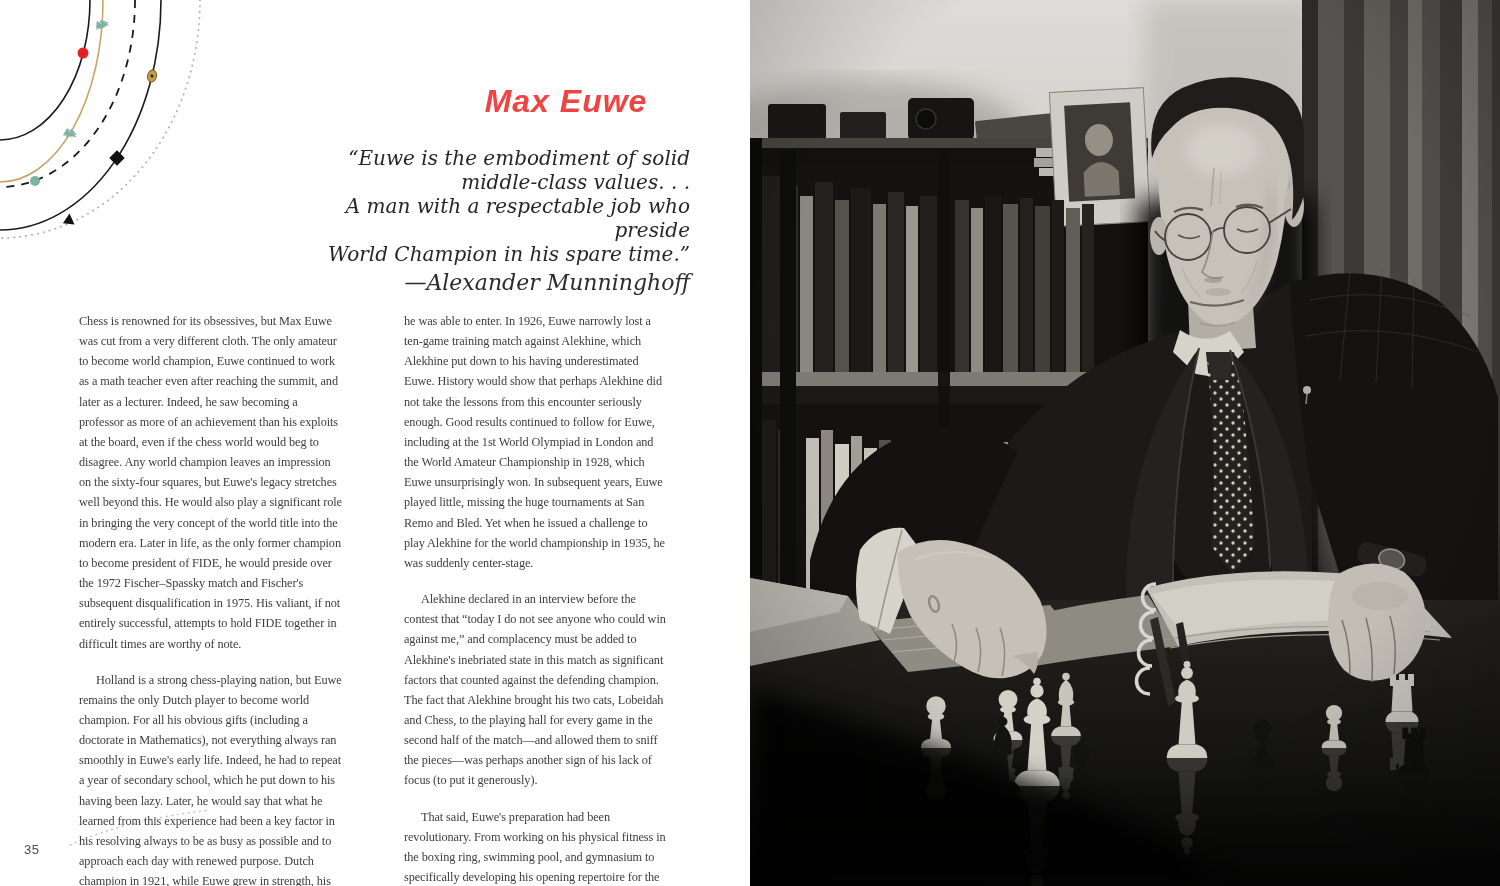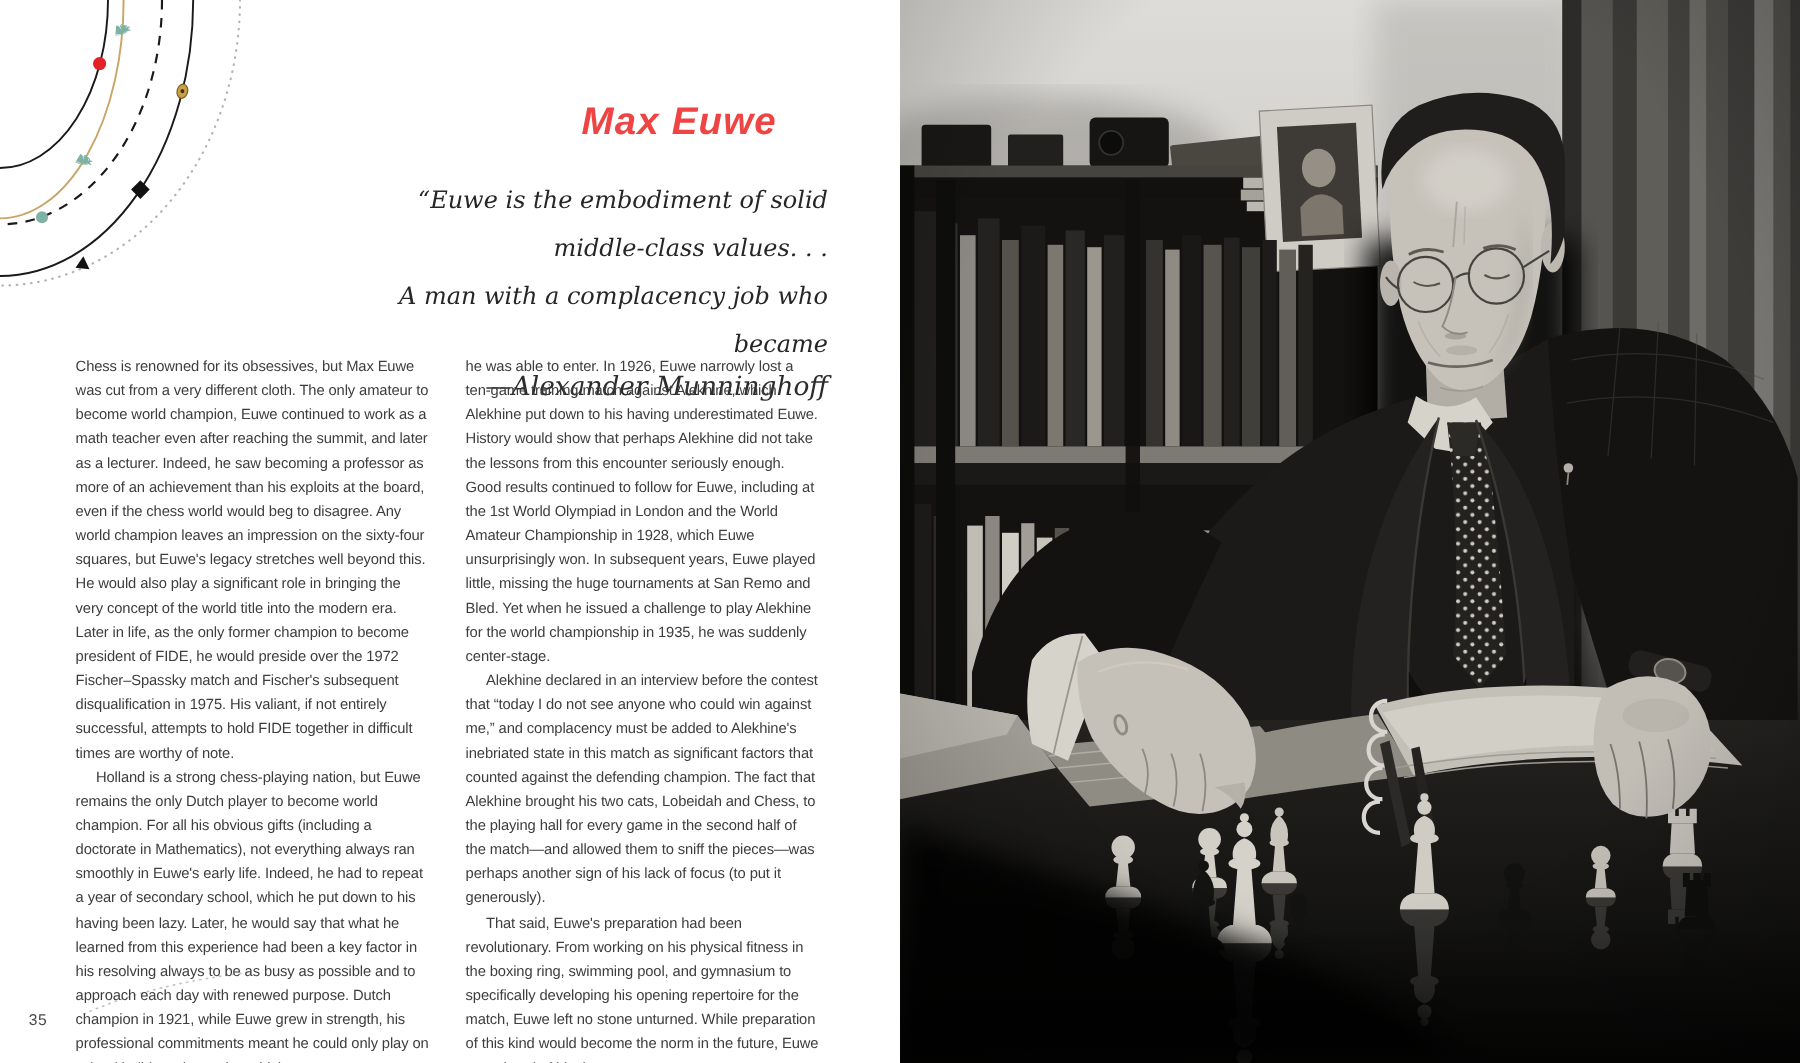--- a/index.html
+++ b/index.html
@@ -7,25 +7,25 @@
           font-family:"Liberation Sans",sans-serif;}
   
   .page-left{position:absolute;left:0;top:0;width:750px;height:886px;background:#ffffff;}
   .arcs{position:absolute;left:0;top:0;}
   .arc-bottom{position:absolute;left:55px;top:800px;}
   .page-title{position:absolute;left:430px;top:62px;width:272px;text-align:center;
       font-family:Liberation Sans, sans-serif;font-style:italic;font-weight:bold;
       font-size:32px;letter-spacing:1px;color:#ef4444;white-space:nowrap;}
   .quote{position:absolute;right:60px;top:146px;width:430px;text-align:right;
       font-family:"DejaVu Serif","Liberation Serif",serif;font-style:italic;color:#262626;}
-  .quote .quote-line{font-size:20px;line-height:40px;margin-left:12px;}
+  .quote .quote-line{font-size:20px;line-height:24px;margin-left:12px;}
   .quote .attribution{margin-top:5px;font-size:22px;line-height:24px;color:#2c2c2c;}
   .columns{position:absolute;left:63px;top:295px;width:620px;display:flex;gap:30px;}
   .col{width:295px;font-size:12.3px;line-height:20.15px;letter-spacing:-0.1px;color:#3d3d3d;}
-  .col p{margin:0;}
+  .col p{margin:16px;font-family:Liberation Serif, serif;}
   .col p + p{text-indent:17px;}
   .page-number{position:absolute;left:24px;top:842px;font-size:13px;color:#4a4a4a;letter-spacing:0.5px;}
   
   .photo{position:absolute;left:750px;top:0;width:750px;height:886px;background:#0d0d0c;}
   .photo svg{display:block;}
 </style>
 </head>
 <body>
 
 <div class="spread">
@@ -52,21 +52,22 @@
 
     <svg class="arc-bottom" width="170" height="60" viewBox="0 0 170 60">
       <path d="M 15 45 Q 70 20 155 10" fill="none" stroke="#c6c6c6" stroke-width="1.4" stroke-dasharray="1.2 4.4" stroke-linecap="round"></path>
     </svg>
 
     <h1 class="page-title">Max Euwe</h1>
 
     <div class="quote">
       <div>
           <div class="quote-line">“Euwe is the embodiment of solid middle-class values. . .</div>
-          <div class="quote-line">A man with a complacency job who became</div>
+          <div class="quote-line">A man with a respectable job who preside</div>
+          <div class="quote-line">World Champion in his spare time.”</div>
         </div>
       <div class="attribution">—Alexander Munninghoff</div>
     </div>
 
     <div class="columns">
       <div class="col">
           <p class="para">Chess is renowned for its obsessives, but Max Euwe was cut from a very different cloth. The only amateur to become world champion, Euwe continued to work as a math teacher even after reaching the summit, and later as a lecturer. Indeed, he saw becoming a professor as more of an achievement than his exploits at the board, even if the chess world would beg to disagree. Any world champion leaves an impression on the sixty-four squares, but Euwe's legacy stretches well beyond this. He would also play a significant role in bringing the very concept of the world title into the modern era. Later in life, as the only former champion to become president of FIDE, he would preside over the 1972 Fischer–Spassky match and Fischer's subsequent disqualification in 1975. His valiant, if not entirely successful, attempts to hold FIDE together in difficult times are worthy of note.</p>
           <p class="para">Holland is a strong chess-playing nation, but Euwe remains the only Dutch player to become world champion. For all his obvious gifts (including a doctorate in Mathematics), not everything always ran smoothly in Euwe's early life. Indeed, he had to repeat a year of secondary school, which he put down to his having been lazy. Later, he would say that what he learned from this experience had been a key factor in his resolving always to be as busy as possible and to approach each day with renewed purpose. Dutch champion in 1921, while Euwe grew in strength, his professional commitments meant he could only play on school holidays, impacting which tournaments</p>
         </div>
       <div class="col">

